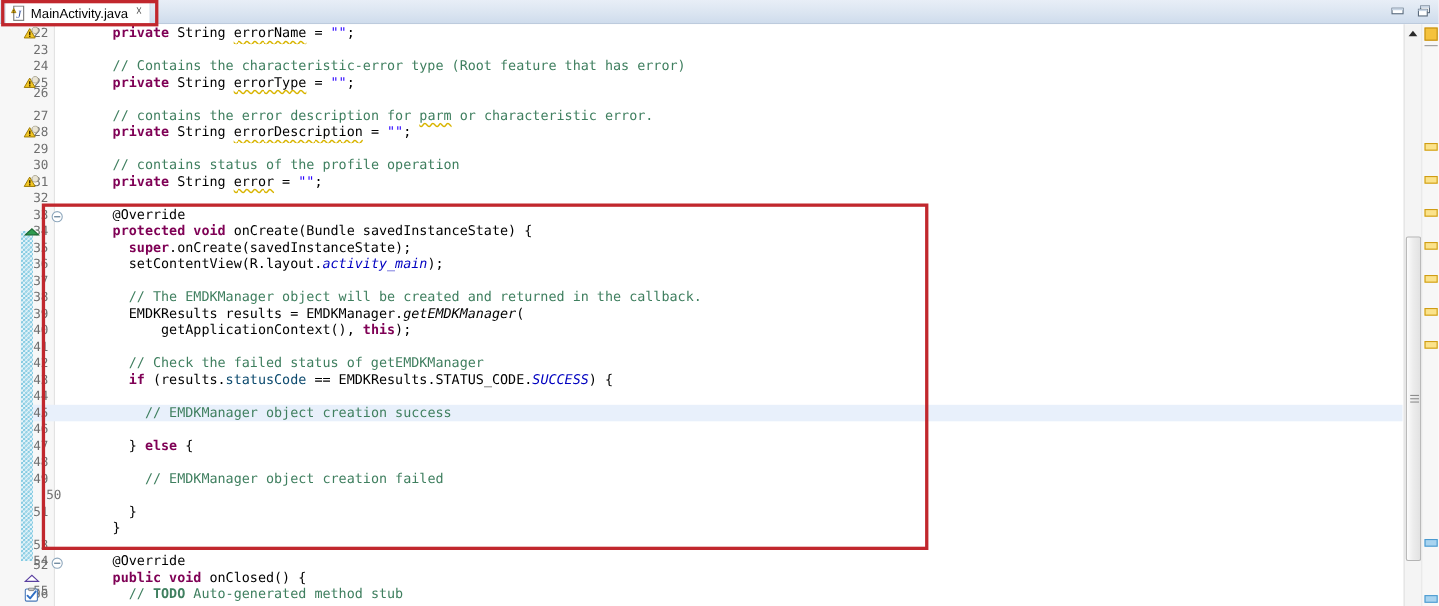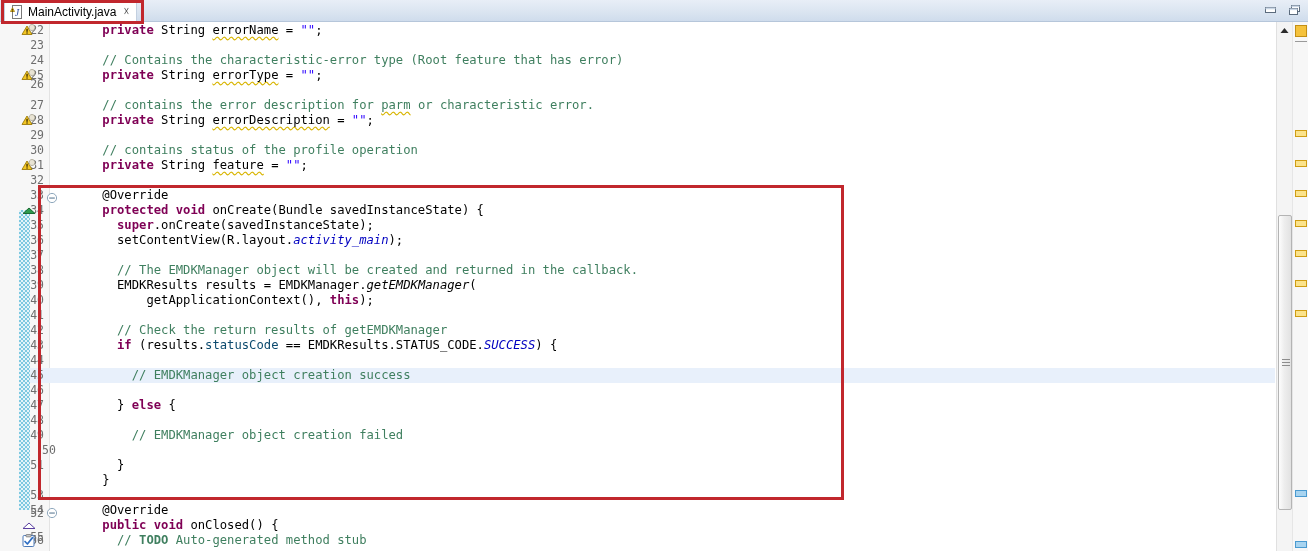--- a/index.html
+++ b/index.html
@@ -209,21 +209,21 @@
         <div class="code" style="top: 106px; left: 73px;"></div>
         <div class="lnum" style="top: 121px; text-align: right;">30</div>
         <div class="code" style="top: 121px; left: 102.36px;"><span class="cmt">// contains status of the profile operation</span></div>
         <div class="lnum" style="top: 136px;">31</div>
         <div class="gicon" style="top: 137px;"><svg width="16" height="14" viewBox="0 0 16 14">
             <path d="M1 10.5 L11 10.5 L6 2 Z" fill="#f3c623" stroke="#9c7a08" stroke-width="0.9"></path>
             <rect x="5.4" y="4.8" width="1.3" height="3" fill="#3a2a00"></rect>
             <rect x="5.4" y="8.4" width="1.3" height="1.2" fill="#3a2a00"></rect>
             <path d="M8 3.5 a3 3 0 1 1 0 0.01" fill="#e9e4d4" stroke="#9a9480" stroke-width="0.7"></path>
           </svg></div>
-        <div class="code" style="top: 136px; left: 102.36px;"><span class="kw">private </span><span>String </span><span class="warnunder">feature</span><span> = </span><span class="str">""</span><span>;</span></div>
+        <div class="code" style="top: 136px; left: 102.36px;"><span class="kw">private </span><span>String </span><span class="warnunder">error</span><span> = </span><span class="str">""</span><span>;</span></div>
         <div class="lnum" style="top: 151px;">32</div>
         <div class="code" style="top: 151px; left: 73px;"></div>
         <div class="lnum" style="top: 166px;">33</div>
         <div class="gicon2" style="top: 168px;"><svg width="12" height="12" viewBox="0 0 12 12">
             <circle cx="6" cy="6" r="4.6" fill="#ffffff" stroke="#8fa8bd" stroke-width="1"></circle>
             <rect x="3.2" y="5.5" width="5.6" height="1.1" fill="#5f7d95"></rect>
           </svg></div>
         <div class="code" style="top: 166px; left: 102.36px;"><span class="ann">@Override</span></div>
         <div class="lnum" style="top: 181px;">34</div>
         <div class="gicon" style="top: 182px;"><svg width="16" height="14" viewBox="0 0 16 14">
@@ -238,21 +238,21 @@
         <div class="code" style="top: 226px; left: 73px;"></div>
         <div class="lnum" style="top: 241px;">38</div>
         <div class="code" style="top: 241px; left: 117.04px;"><span class="cmt">// The EMDKManager object will be created and returned in the callback.</span></div>
         <div class="lnum" style="top: 256px;">39</div>
         <div class="code" style="top: 256px; left: 117.04px;"><span>EMDKResults results = EMDKManager.</span><span class="smth">getEMDKManager</span><span>(</span></div>
         <div class="lnum" style="top: 271px;">40</div>
         <div class="code" style="top: 271px; left: 146.4px;"><span>getApplicationContext(), </span><span class="kw">this</span><span>);</span></div>
         <div class="lnum" style="top: 286px;">41</div>
         <div class="code" style="top: 286px; left: 73px;"></div>
         <div class="lnum" style="top: 301px;">42</div>
-        <div class="code" style="top: 301px; left: 117.04px;"><span class="cmt">// Check the return results of getEMDKManager</span></div>
+        <div class="code" style="top: 301px; left: 117.04px;"><span class="cmt">// Check the failed status of getEMDKManager</span></div>
         <div class="lnum" style="top: 316px;">43</div>
         <div class="code" style="top: 316px; left: 117.04px;"><span class="kw">if </span><span>(results.</span><span class="fld">statusCode</span><span> == EMDKResults.STATUS_CODE.</span><span class="sfld">SUCCESS</span><span>) {</span></div>
         <div class="lnum" style="top: 331px;">44</div>
         <div class="code" style="top: 331px; left: 73px;"></div>
         <div class="hl-line" style="top: 346px;"></div>
         <div class="lnum" style="top: 346px;">45</div>
         <div class="code" style="top: 346px; left: 131.72px;"><span class="cmt">// EMDKManager object creation success</span></div>
         <div class="lnum" style="top: 361px;">46</div>
         <div class="code" style="top: 361px; left: 73px;"></div>
         <div class="lnum" style="top: 376px;">47</div>

